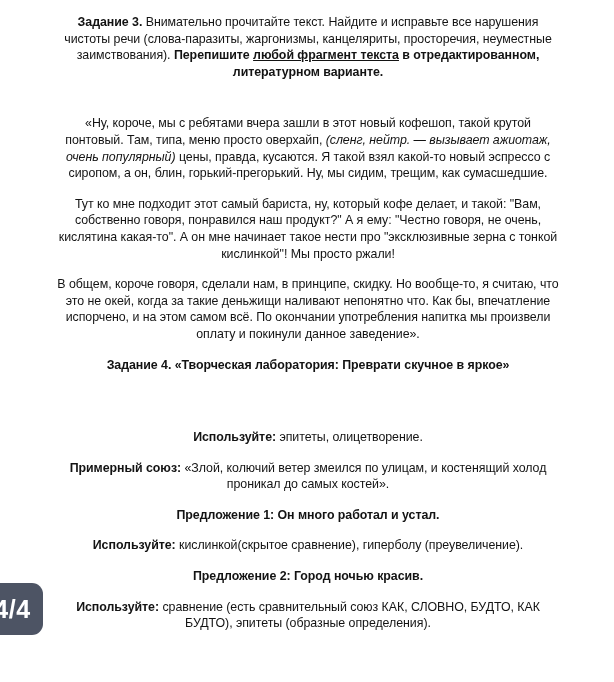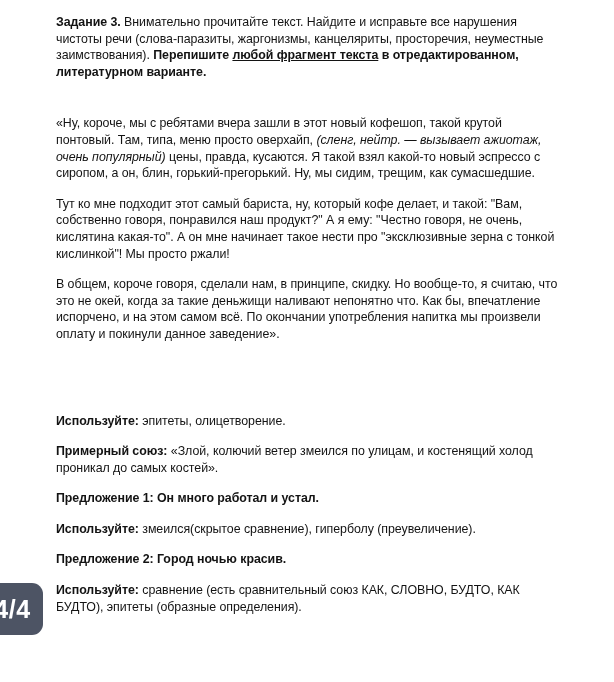--- a/index.html
+++ b/index.html
@@ -19,21 +19,21 @@
     position: relative;
     width: 614px;
     height: 682px;
     box-sizing: border-box;
     padding: 14px 54px 0 56px;
   }
   p {
     margin: 0;
     font-size: 12.4px;
     line-height: 16.6px;
-    text-align: left;
+    text-align: center;
     color: #131313;
     letter-spacing: -0.05px;
   }
   .b { font-weight: bold; }
   .u { text-decoration: underline; }
   .i { font-style: italic; }
   .gap-md { height: 14px; }
   .gap-lg { height: 35px; }
 
   
@@ -69,20 +69,21 @@
   <div class="gap-md"></div>
 
   <p>Тут ко мне подходит этот самый бариста, ну, который кофе делает, и такой: "Вам, собственно говоря, понравился наш продукт?" А я ему: "Честно говоря, не очень, кислятина какая-то". А он мне начинает такое нести про "эксклюзивные зерна с тонкой кислинкой"! Мы просто ржали!</p>
 
   <div class="gap-md"></div>
 
   <p>В общем, короче говоря, сделали нам, в принципе, скидку. Но вообще-то, я считаю, что это не окей, когда за такие деньжищи наливают непонятно что. Как бы, впечатление испорчено, и на этом самом всё. По окончании употребления напитка мы произвели оплату и покинули данное заведение».</p>
 
   <div class="gap-md"></div>
 
+  <p class="b"> Задание 4. «Творческая лаборатория: Преврати скучное в яркое»</p>
 
   <div class="gap-md"></div>
 
 
   <div class="gap-md"></div>
 
 
   <div class="gap-md"></div>
 
 
@@ -93,21 +94,21 @@
   <div class="gap-md"></div>
 
   <p><span class="b">Примерный союз:</span><span> «Злой, колючий ветер змеился по улицам, и костенящий холод проникал до самых костей».</span></p>
 
   <div class="gap-md"></div>
 
   <p class="b">Предложение 1: Он много работал и устал.</p>
 
   <div class="gap-md"></div>
 
-  <p><span class="b">Используйте:</span><span> змеился(скрытое сравнение), гиперболу (преувеличение).</span></p>
+  <p><span class="b">Используйте:</span><span> кислинкой(скрытое сравнение), гиперболу (преувеличение).</span></p>
 
   <div class="gap-md"></div>
 
   <p class="b">Предложение 2: Город ночью красив.</p>
 
   <div class="gap-md"></div>
 
   <p><span class="b">Используйте:</span><span> сравнение (есть сравнительный союз КАК, СЛОВНО, БУДТО, КАК БУДТО), эпитеты (образные определения).</span></p>
 
 </div>

